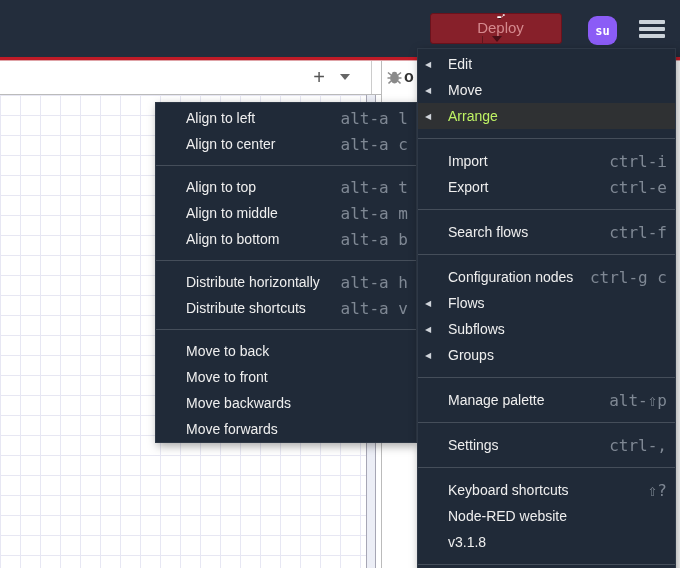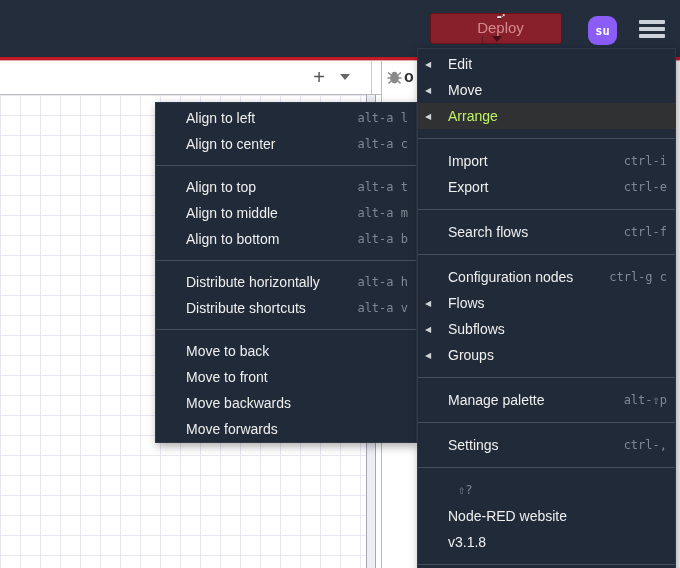--- a/index.html
+++ b/index.html
@@ -51,21 +51,21 @@
   
   .menu{position:absolute;background:#202a38;border:1px solid #2e3846;box-sizing:border-box;
     box-shadow:2px 3px 9px rgba(0,0,0,.35);z-index:5;padding-top:2px;}
   #main-menu{left:417px;top:48px;width:259px;height:562px;}
   #arrange-menu{left:155px;top:102px;width:262px;}
   .menu-row{height:26px;display:flex;align-items:center;padding:0 8px 0 30px;position:relative;
     color:#efefef;font-size:14px;cursor:pointer;}
   .menu-row .tri{position:absolute;left:7px;top:50%;transform:translateY(-50%);
     font-size:8px;color:#cfd4da;}
   .menu-row .lbl{flex:1;white-space:nowrap;overflow:hidden;}
-  .menu-row .sc{font-family:"DejaVu Sans Mono",monospace;font-size:12px;color:#7f8894;
+  .menu-row .sc{font-family:"DejaVu Sans Mono",monospace;font-size:16px;color:#7f8894;
     margin-left:10px;white-space:nowrap;}
   .menu-row.active{background:#2f3133;}
   .menu-row.active .lbl{color:#bef264;}
   .menu-sep{height:1px;background:#454e5a;}
   #main-menu .menu-sep{margin:9px 0;}
   #arrange-menu .menu-sep{margin:8px 0;}
 </style>
 </head>
 <body>
 
@@ -206,20 +206,21 @@
       <span class="lbl">Manage palette</span>
       <span class="sc">alt-⇧p</span>
     </div>
     <div class="menu-sep"></div>
     <div class="menu-row">
       <span class="lbl">Settings</span>
       <span class="sc">ctrl-,</span>
     </div>
     <div class="menu-sep"></div>
     <div class="menu-row">
+      <span class="lbl">Keyboard shortcuts</span>
       <span class="sc">⇧?</span>
     </div>
     <div class="menu-row">
       <span class="lbl">Node-RED website</span>
     </div>
     <div class="menu-row">
       <span class="lbl">v3.1.8</span>
     </div>
     <div class="menu-sep"></div>
   </div>

